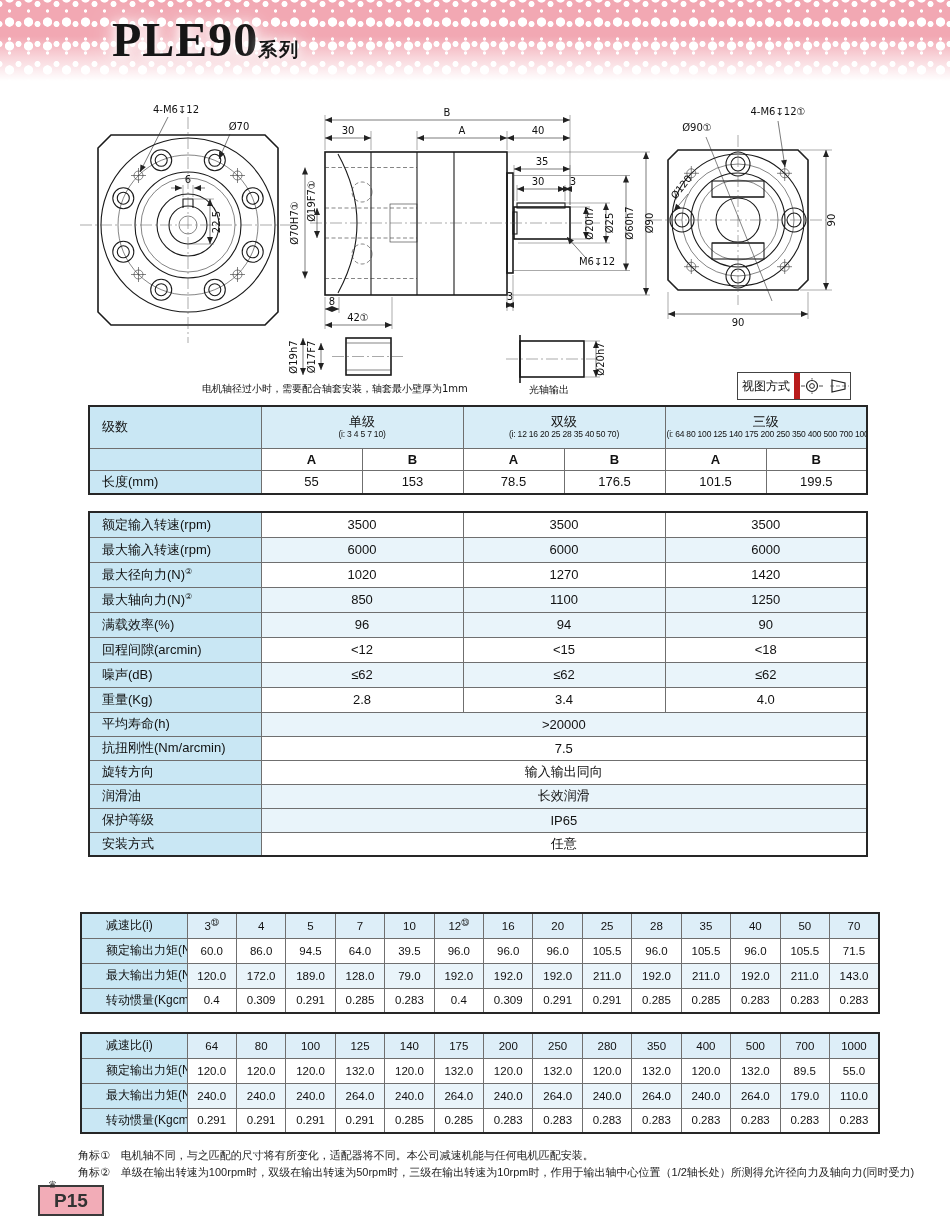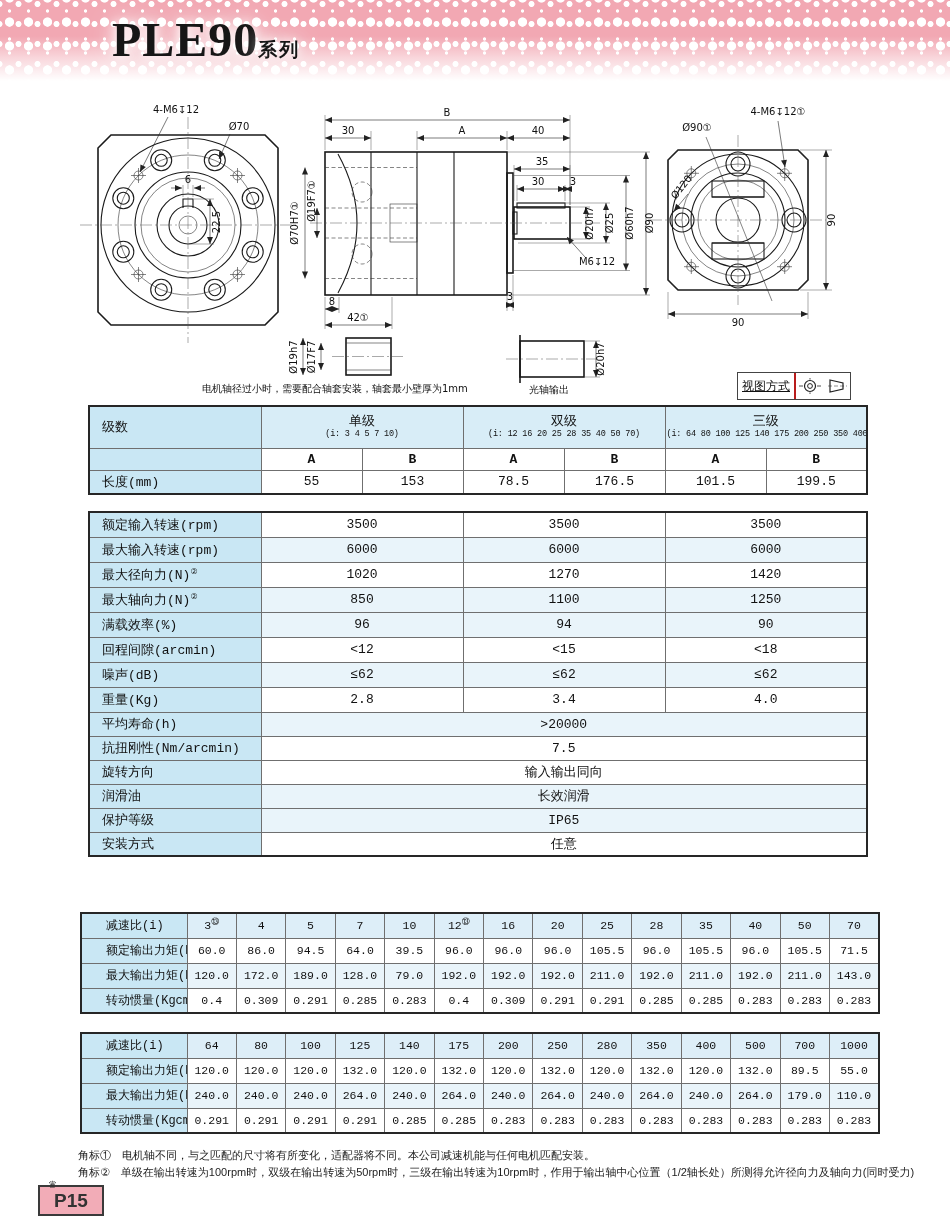--- a/index.html
+++ b/index.html
@@ -31,27 +31,27 @@
   .med{fill:none;stroke:#1a1a1a;stroke-width:1.1;}
   .thin{fill:none;stroke:#333;stroke-width:.6;}
   .cl{fill:none;stroke:#555;stroke-width:.5;stroke-dasharray:12 3 2 3;}
   .dsh{fill:none;stroke:#333;stroke-width:.6;stroke-dasharray:4 2.5;}
   .ext{stroke:#555;stroke-width:.5;}
   .dim{stroke:#222;stroke-width:.6;fill:none;marker-start:url(#ar);marker-end:url(#ar);}
   .ldr{stroke:#222;stroke-width:.6;fill:none;marker-end:url(#ar);}
 
   .viewmode{position:absolute;left:737px;top:372px;width:112px;height:26px;border:1px solid #444;
     display:flex;align-items:stretch;background:#fff;}
-  .viewmode .vml{width:56px;border-right:2px solid #b91c1c;display:flex;align-items:center;justify-content:center;
-    font-size:12px;text-decoration:underline;}
+  .viewmode .vml{width:56px;border-right:6px solid #b91c1c;display:flex;align-items:center;justify-content:center;
+    font-size:12px;}
   .viewmode .vms{flex:1;display:flex;align-items:center;justify-content:center;gap:7px;}
 
   
   table{border-collapse:collapse;table-layout:fixed;}
-  .spec,.ratio{position:absolute;background:#d946ef;font-family:Liberation Mono, monospace;}
+  .spec,.ratio{position:absolute;background:#d946ef;}
   .spec td,.ratio td{border:1px solid #6f6f6f;text-align:center;vertical-align:middle;
     font-size:13px;overflow:hidden;white-space:nowrap;}
   .spec{border:2px solid #262626;}
   .ratio{border:2px solid #262626;}
   td.lbl{background:#c9e7f4;text-align:left;padding-left:12px;}
   td.ghd{background:#d8edf7;}
   .gname{font-size:13px;line-height:14px;}
   .grat{font-size:8.5px;line-height:11px;letter-spacing:-.2px;}
   td.wt{background:#ffffff;}
   td.lt{background:#e9f4fa;}
@@ -605,21 +605,21 @@
           <td class="wt">0.283</td>
           <td class="wt">0.283</td>
           <td class="wt">0.283</td>
           <td class="wt">0.283</td>
           <td class="wt">0.283</td>
           <td class="wt">0.283</td>
     </tr>
   </tbody>
     </table>
 
-  <div class="fnote" style="top:1148px;font-family:Liberation Serif, serif;">角标①　电机轴不同，与之匹配的尺寸将有所变化，适配器将不同。本公司减速机能与任何电机匹配安装。</div>
+  <div class="fnote" style="top:1148px;">角标①　电机轴不同，与之匹配的尺寸将有所变化，适配器将不同。本公司减速机能与任何电机匹配安装。</div>
   <div class="fnote" style="top:1165px;">角标②　单级在输出转速为100rpm时，双级在输出转速为50rpm时，三级在输出转速为10rpm时，作用于输出轴中心位置（1/2轴长处）所测得允许径向力及轴向力(同时受力)</div>
 
   <div class="pagebox">
     <span class="crown">♛</span>
     <span>P</span>
       <span>15</span>
   </div>
 
 </div>
 

